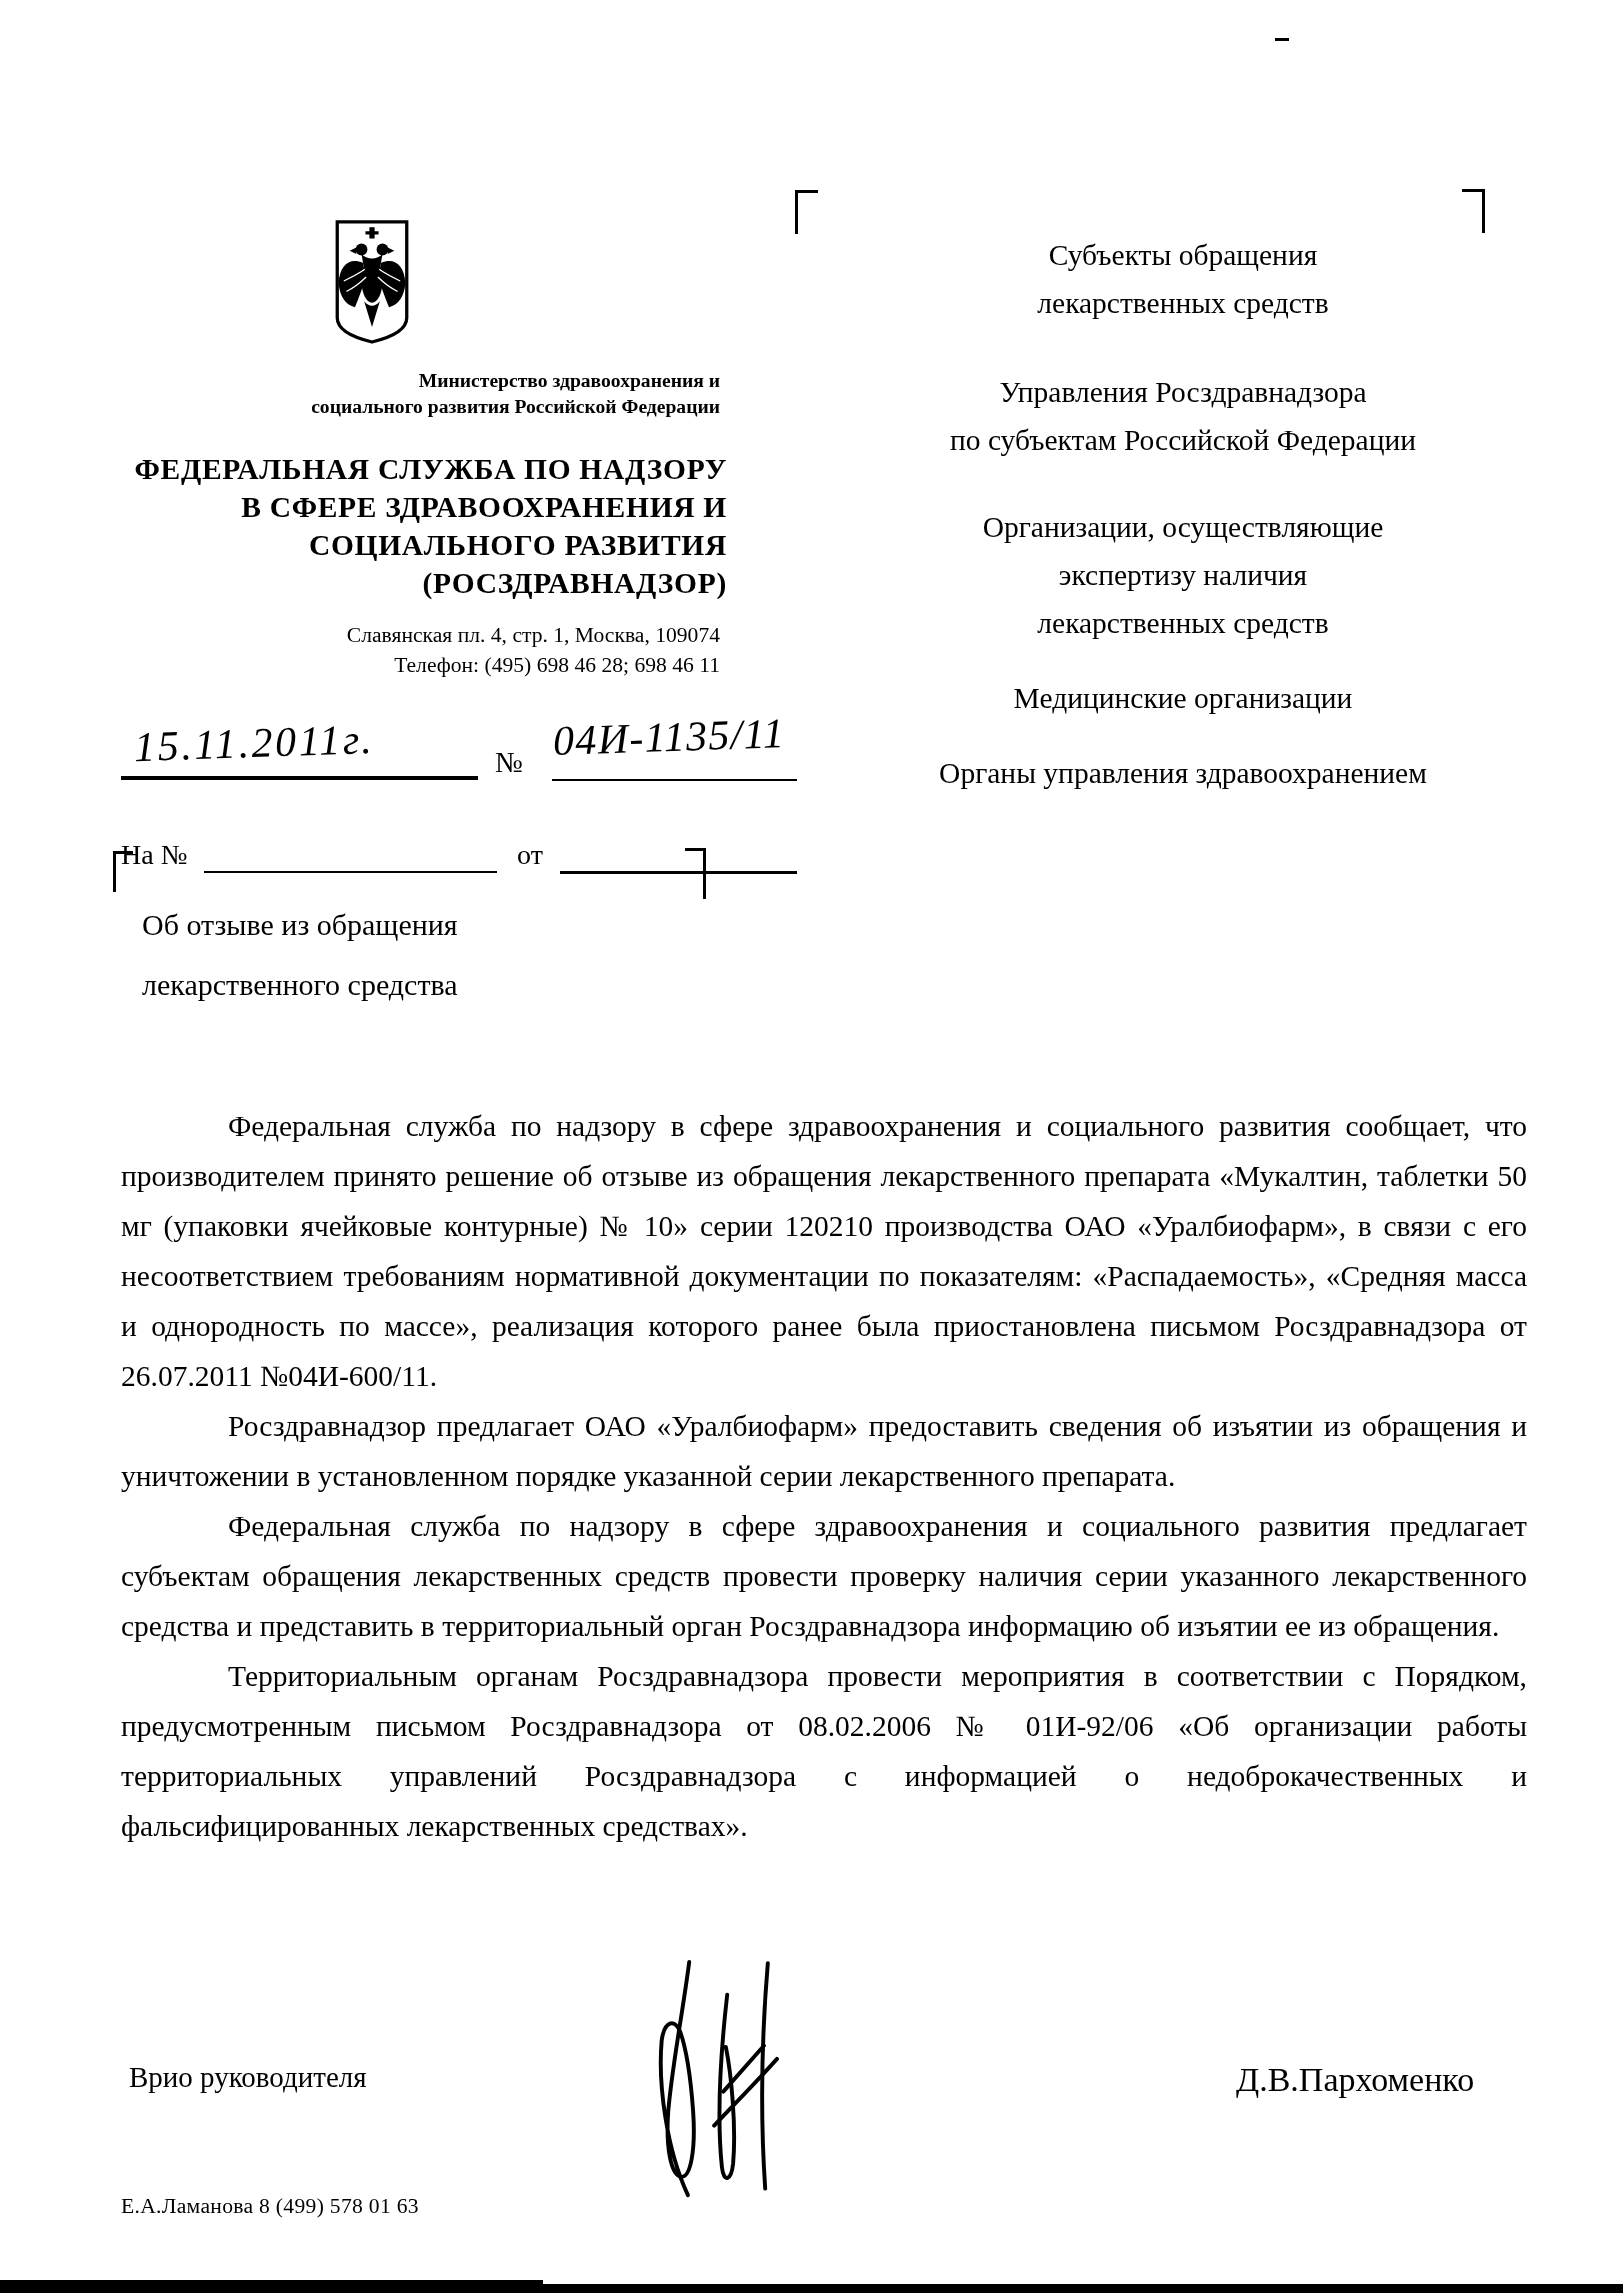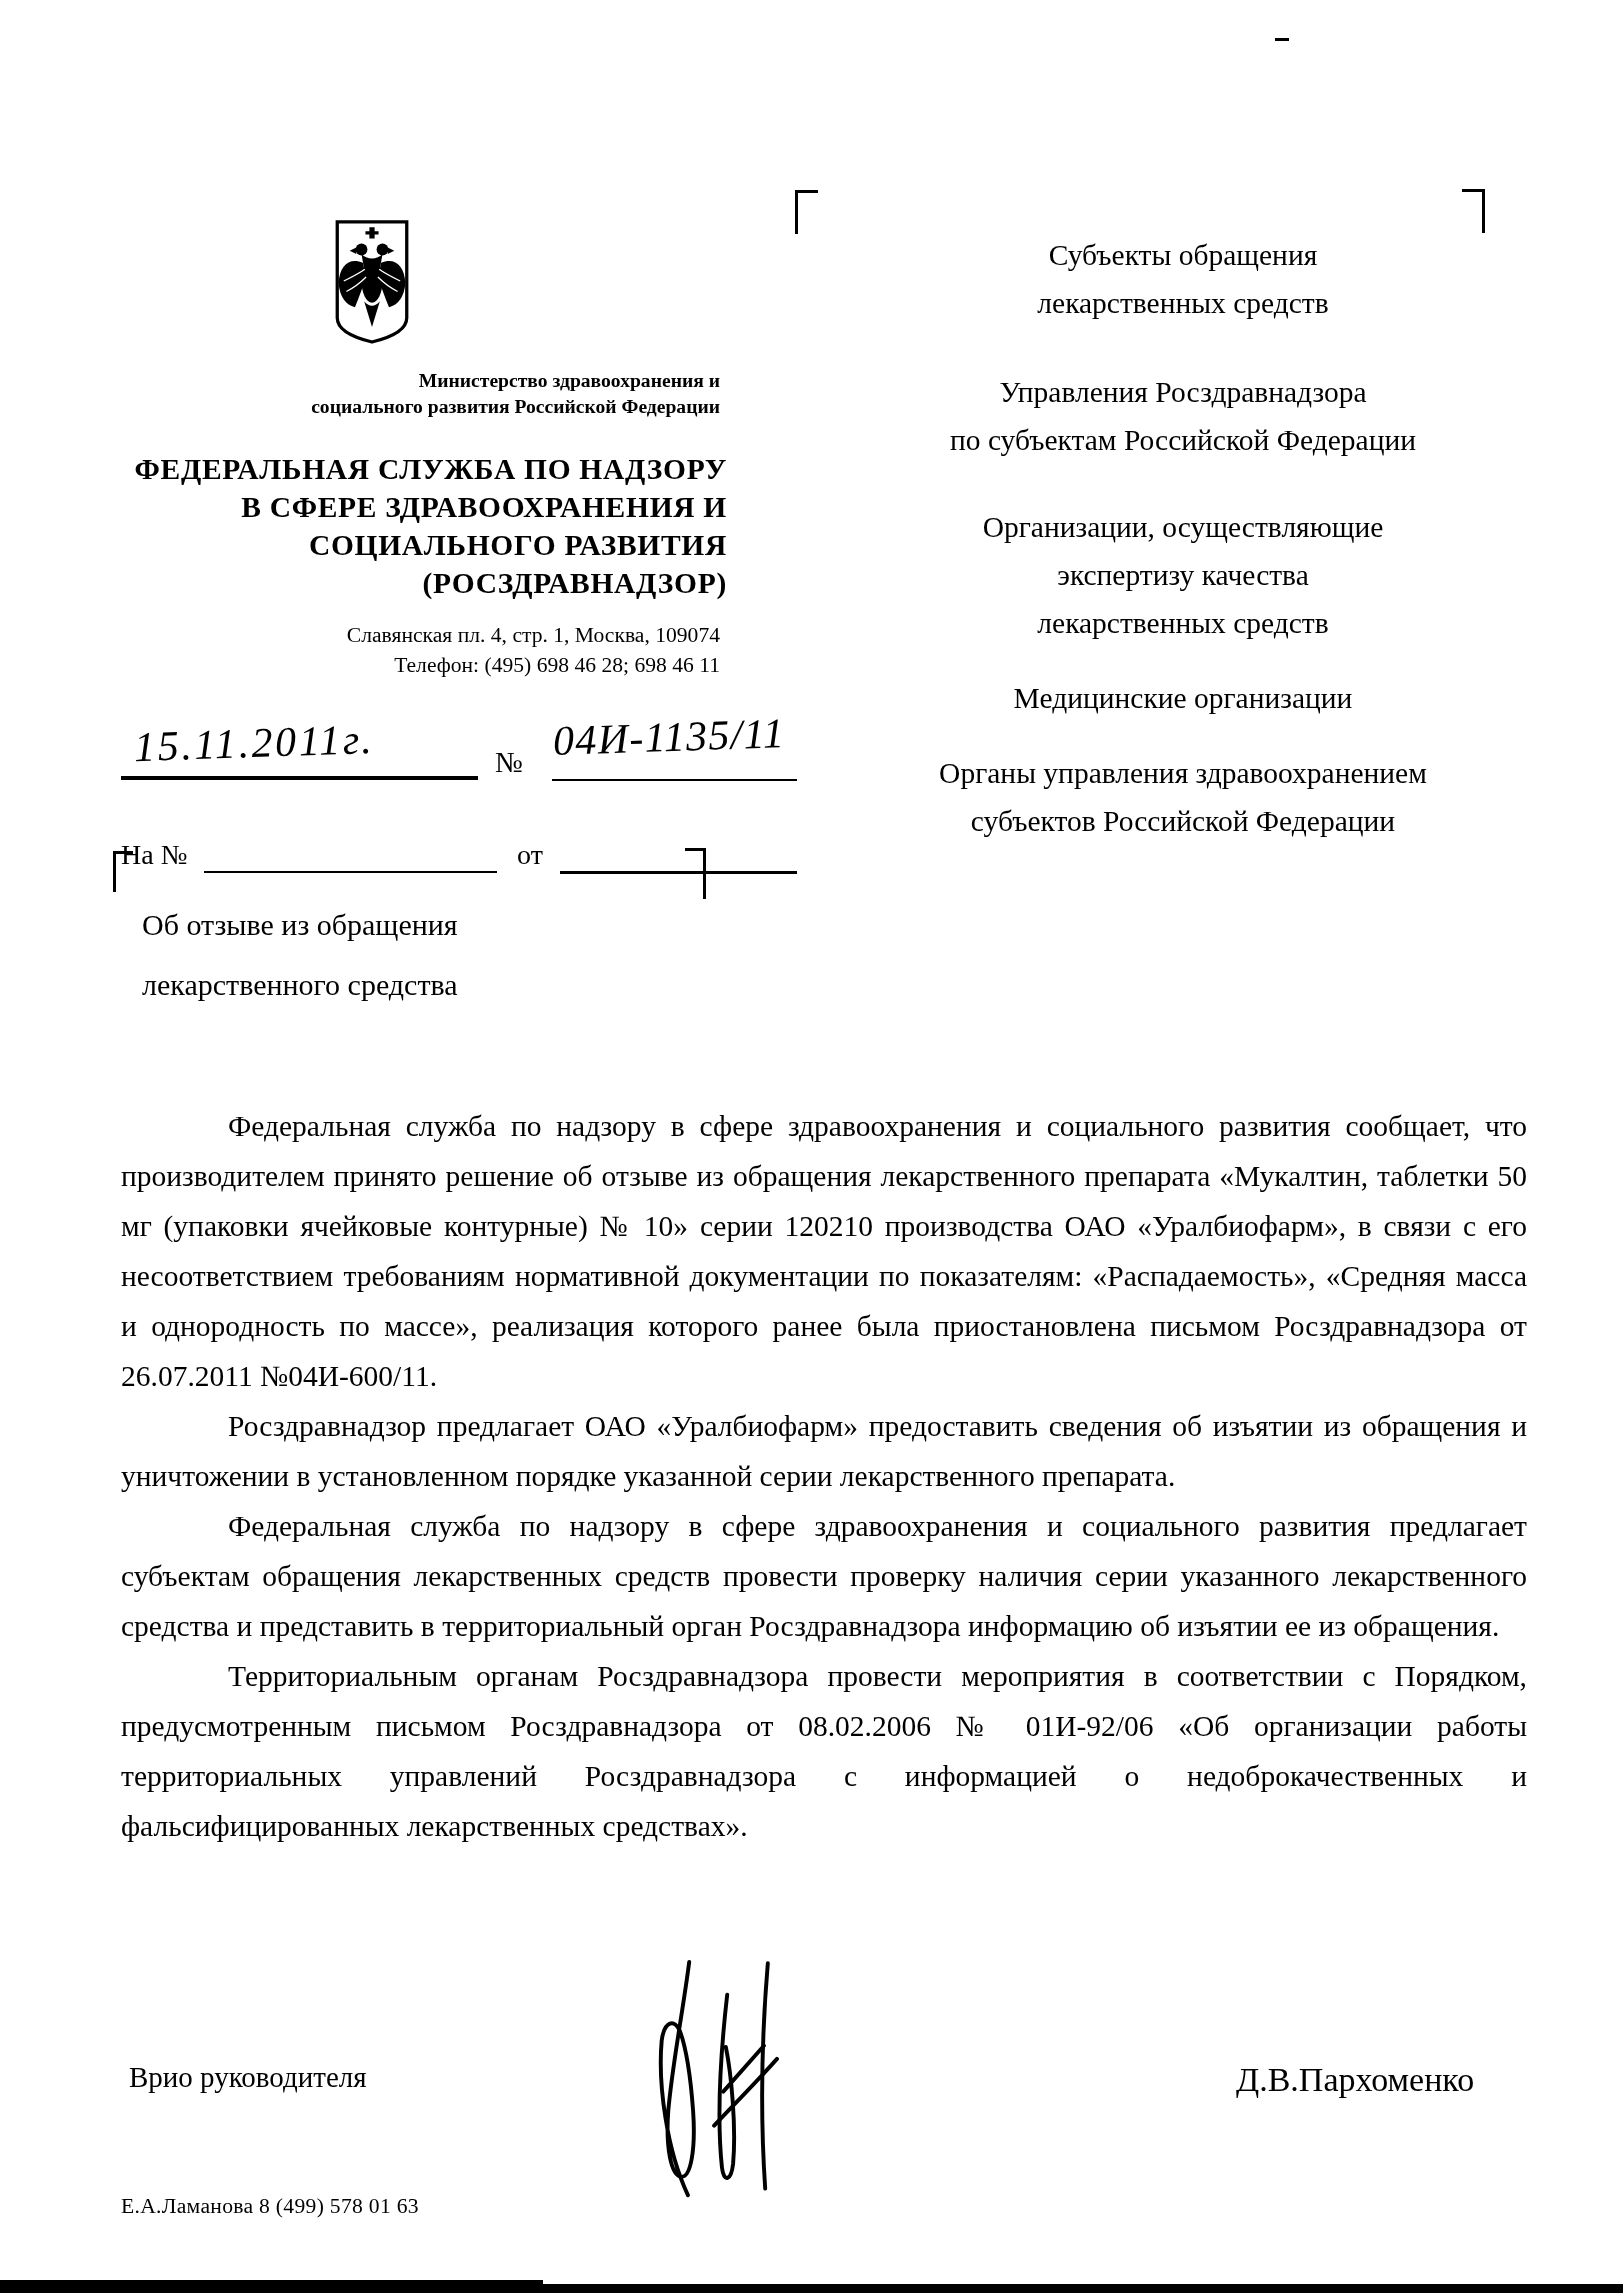--- a/index.html
+++ b/index.html
@@ -142,29 +142,28 @@
     <div class="recipient r1">
       <div>Субъекты обращения</div>
       <div>лекарственных средств</div>
     </div>
     <div class="recipient r2">
       <div>Управления Росздравнадзора</div>
       <div>по субъектам Российской Федерации</div>
     </div>
     <div class="recipient r3">
       <div>Организации, осуществляющие</div>
-      <div>экспертизу качества</div>
+      <div>экспертизу наличия</div>
       <div>лекарственных средств</div>
     </div>
     <div class="recipient r4">
       <div>Медицинские организации</div>
     </div>
     <div class="recipient r5">
       <div>Органы управления здравоохранением</div>
-      <div>субъектов Российской Федерации</div>
     </div>
   </div>
 
   <div class="abs body-text">
     <p>Федеральная служба по надзору в сфере здравоохранения и социального развития сообщает, что производителем принято решение об отзыве из обращения лекарственного препарата «Мукалтин, таблетки 50 мг (упаковки ячейковые контурные) № 10» серии 120210 производства ОАО «Уралбиофарм», в связи с его несоответствием требованиям нормативной документации по показателям: «Распадаемость», «Средняя масса и однородность по массе», реализация которого ранее была приостановлена письмом Росздравнадзора от 26.07.2011 №04И-600/11.</p>
     <p>Росздравнадзор предлагает ОАО «Уралбиофарм» предоставить сведения об изъятии из обращения и уничтожении в установленном порядке указанной серии лекарственного препарата.</p>
     <p>Федеральная служба по надзору в сфере здравоохранения и социального развития предлагает субъектам обращения лекарственных средств провести проверку наличия серии указанного лекарственного средства и представить в территориальный орган Росздравнадзора информацию об изъятии ее из обращения.</p>
     <p>Территориальным органам Росздравнадзора провести мероприятия в соответствии с Порядком, предусмотренным письмом Росздравнадзора от 08.02.2006 № 01И-92/06 «Об организации работы территориальных управлений Росздравнадзора с информацией о недоброкачественных и фальсифицированных лекарственных средствах».</p>
   </div>
 

